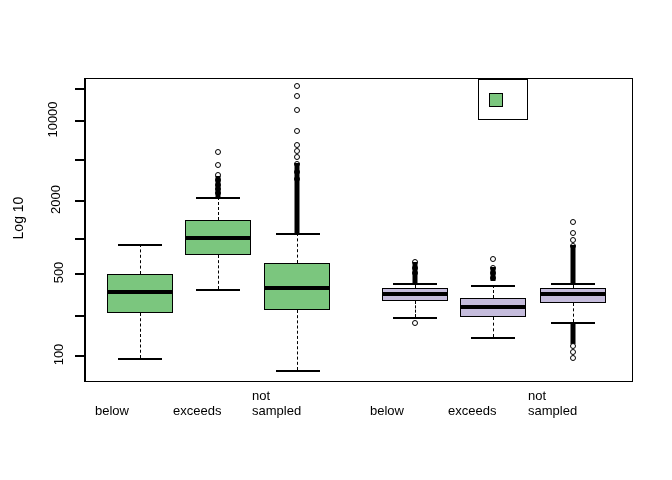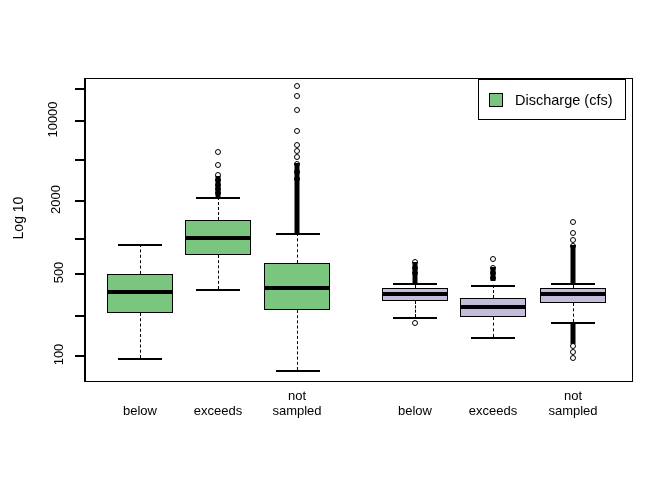--- a/index.html
+++ b/index.html
@@ -72,21 +72,21 @@
     color: #000000;
     transform: rotate(-90deg);
     transform-origin: center center;
     white-space: nowrap;
   }
   
   .x-label {
     position: absolute;
     font-size: 13px;
     color: #000000;
-    text-align: center;
+    text-align: left;
     line-height: 15px;
     white-space: pre-line;
     transform: translateX(-50%);
   }
   
   .bp-group { position: absolute; left: 0; top: 0; }
   .bp-box {
     position: absolute;
     border: 1.5px solid #000000;
     box-sizing: border-box;
@@ -279,17 +279,16 @@
   <div class="x-label" style="left:297px;top:388px;width:90px;">not
 sampled</div>
   <div class="x-label" style="left:415px;top:403px;width:90px;">below</div>
   <div class="x-label" style="left:493px;top:403px;width:90px;">exceeds</div>
   <div class="x-label" style="left:573px;top:388px;width:90px;">not
 sampled</div>
 
   <div id="legend">
     <div class="legend-row">
       <span class="legend-swatch" style="background:#7BC67E;"></span>
-      <span class="legend-text">Discharge (cfs)</span>
     </div>
   </div>
 
 </div>
 
 </body></html>

